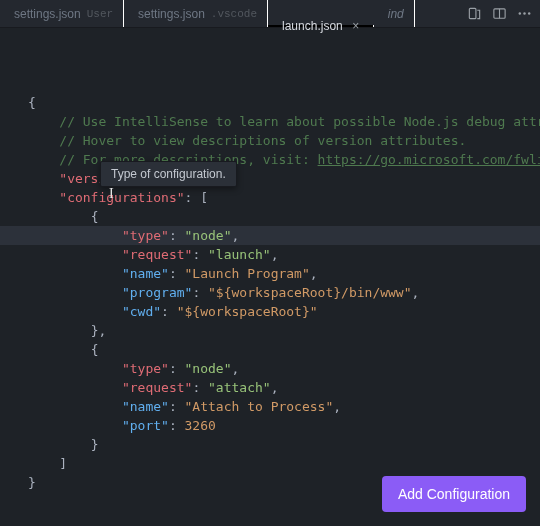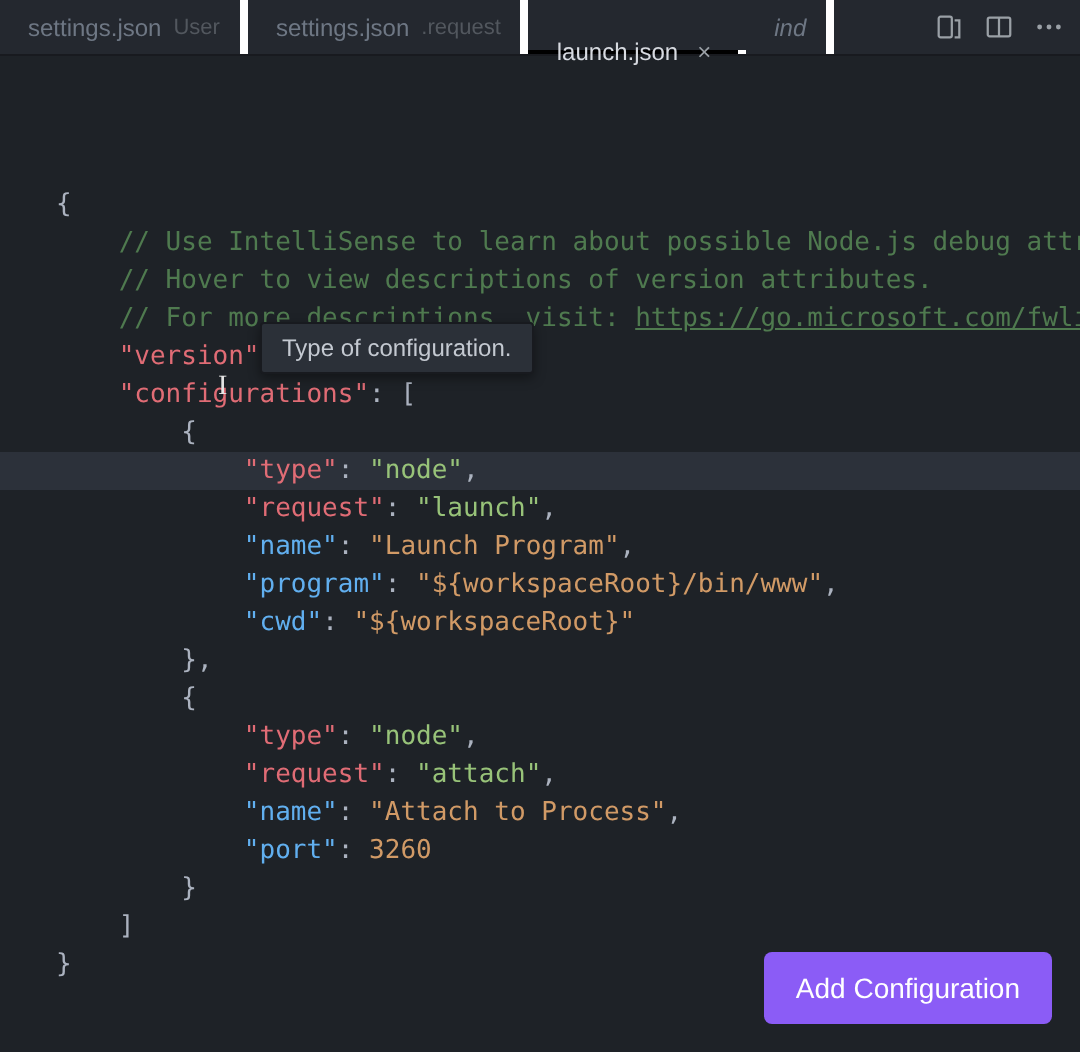--- a/index.html
+++ b/index.html
@@ -20,25 +20,25 @@
       border-bottom: 1px solid #181a1f;
     }
     .tab {
       display: flex;
       align-items: center;
       padding: 0 10px 0 14px;
       gap: 6px;
       font-size: 12px;
       color: #6e7784;
       background: #24282f;
-      border-right: 4px solid #ffffff;
+      border-right: 1px solid #ffffff;
       font-family: -apple-system,"Segoe UI",Arial,sans-serif;
     }
     .tab.active { background: #000000; color: #d7dae0; margin-top: 25px; }
-    .tab .sub { color: #52575e; font-size: 11px; }
+    .tab .sub { color: #52575e; font-size: 11px; font-family: Liberation Mono, monospace; }
     .tab .close { width: 14px; text-align: center; color: #9aa0a6; }
     .tabbar-actions {
       margin-left: auto;
       display: flex; align-items: center;
       gap: 10px; padding: 0 8px;
       color: #9aa0a6;
     }
     .tabbar-actions svg { display: block; }
     .editor {
       position: relative;
@@ -55,21 +55,21 @@
     .tok-num    { color: #d19a66; }
     .tok-comm   { color: #4f7a4f; }
     .tok-link   { color: #4f7a4f; text-decoration: underline; }
     .highlight-line {
       background: #2c313a;
       margin-left: -28px; padding-left: 28px;
       margin-right: -200px; padding-right: 200px;
     }
     .hover-tip {
       position: absolute;
-      left: 130px; top: 161px;
+      left: 100px; top: 161px;
       background: #2b3038;
       border: 1px solid #181a1f;
       color: #c4c9d1;
       font-family: -apple-system,"Segoe UI",Arial,sans-serif;
       font-size: 12px;
       padding: 5px 10px;
       border-radius: 2px;
       box-shadow: 0 2px 6px rgba(0,0,0,.4);
     }
     .caret {
@@ -94,21 +94,21 @@
 </head>
 <body>
 
 <div class="tabbar">
   <div class="tab">
     <span>settings.json</span>
     <span class="sub">User</span>
   </div>
   <div class="tab">
     <span>settings.json</span>
-    <span class="sub">.request</span>
+    <span class="sub">.vscode</span>
   </div>
   <div class="tab active">
     <span>launch.json</span>
     <span class="close">×</span>
   </div>
   <div class="tab" style="font-style:italic">
     <span>ind</span>
   </div>
   <div class="tabbar-actions">
     <span>

